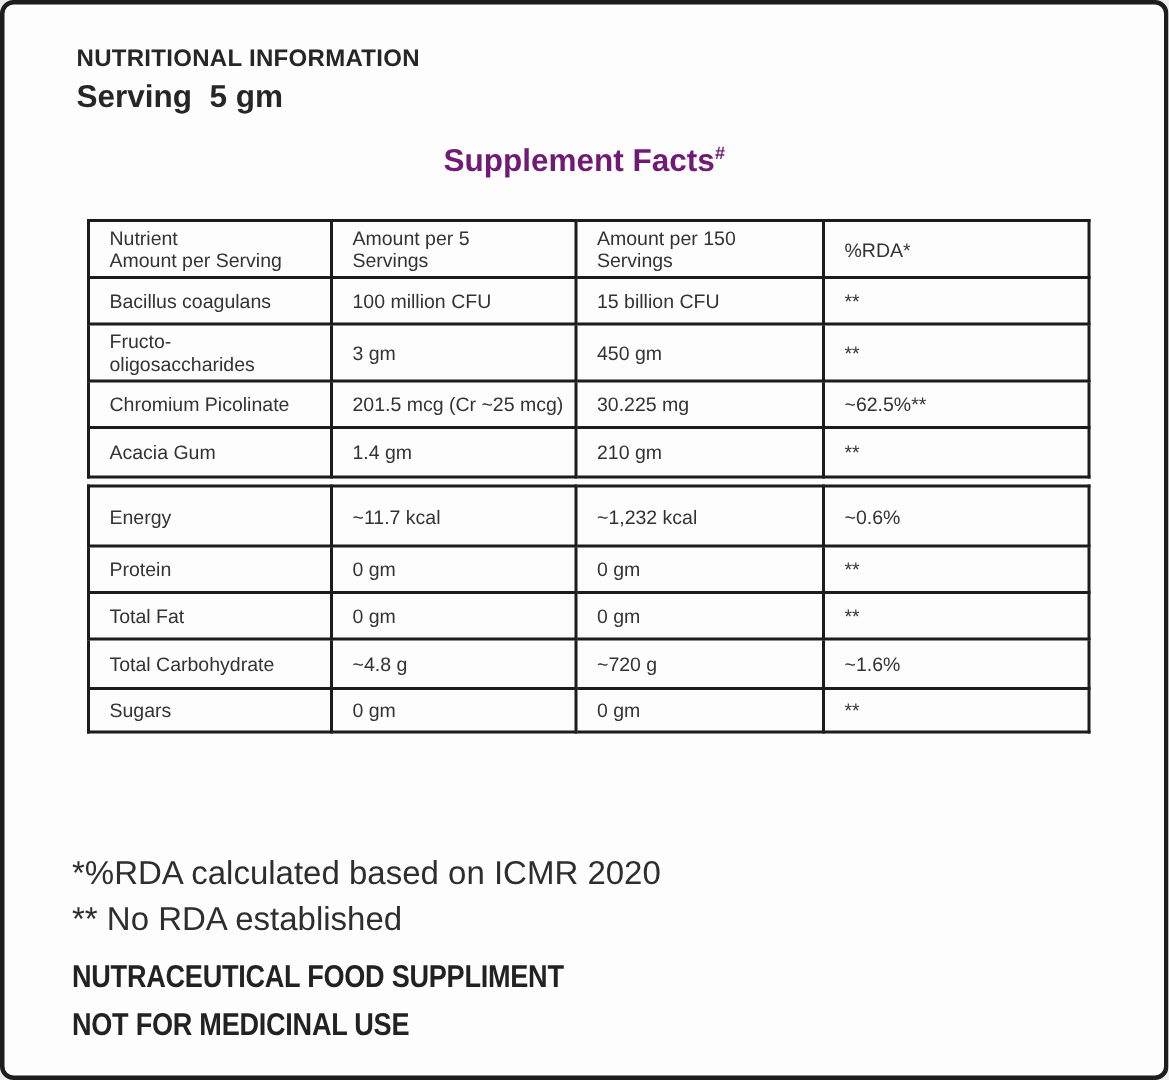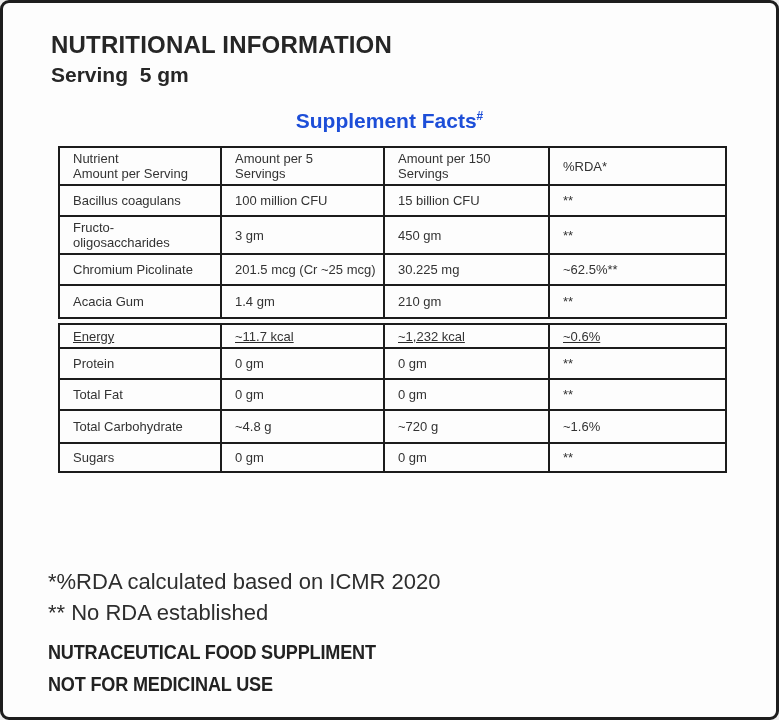--- a/index.html
+++ b/index.html
@@ -20,43 +20,43 @@
     overflow: hidden;
   }
 
   
   .title-block {
     position: absolute;
     left: 48px;
     top: 28px;
   }
   .title {
-    font-size: 24px;
+    font-size: 16px;
     font-weight: bold;
     color: #262626;
     letter-spacing: 0.2px;
   }
   .serving {
     font-size: 21px;
     font-weight: bold;
     color: #262626;
     margin-top: 4px;
     white-space: pre-wrap;
   }
 
   
   .facts-heading {
     position: absolute;
     left: 0;
-    top: 106px;
+    top: 92px;
     width: 100%;
     text-align: center;
     font-size: 21px;
     font-weight: bold;
-    color: #1d4ed8;
+    color: #701a75;
   }
   .facts-heading sup {
     font-size: 12px;
     font-weight: bold;
   }
 
   
   .tables {
     position: absolute;
     left: 55px;
@@ -82,21 +82,21 @@
     white-space: pre-line;
     color: #333333;
     overflow: hidden;
   }
   table.facts thead tr { height: 36px; }
   table.upper tbody tr:nth-child(1) { height: 31px; margin-top: 35px; }
   table.upper tbody tr:nth-child(2) { height: 35px; margin-left: 36px; }
   table.upper tbody tr:nth-child(3) { height: 31px; }
   table.upper tbody tr:nth-child(4) { height: 33px; }
   table.upper tbody tr:nth-child(5) { height: 32px; }
-  table.lower tbody tr:nth-child(1) { height: 24px; text-decoration: underline; }
+  table.lower tbody tr:nth-child(1) { height: 40px; }
   table.lower tbody tr:nth-child(2) { height: 31px; }
   table.lower tbody tr:nth-child(3) { height: 31px; }
   table.lower tbody tr:nth-child(4) { height: 33px; }
   table.lower tbody tr:nth-child(5) { height: 29px; }
 
   
   .footnotes {
     position: absolute;
     left: 45px;
     top: 563px;

